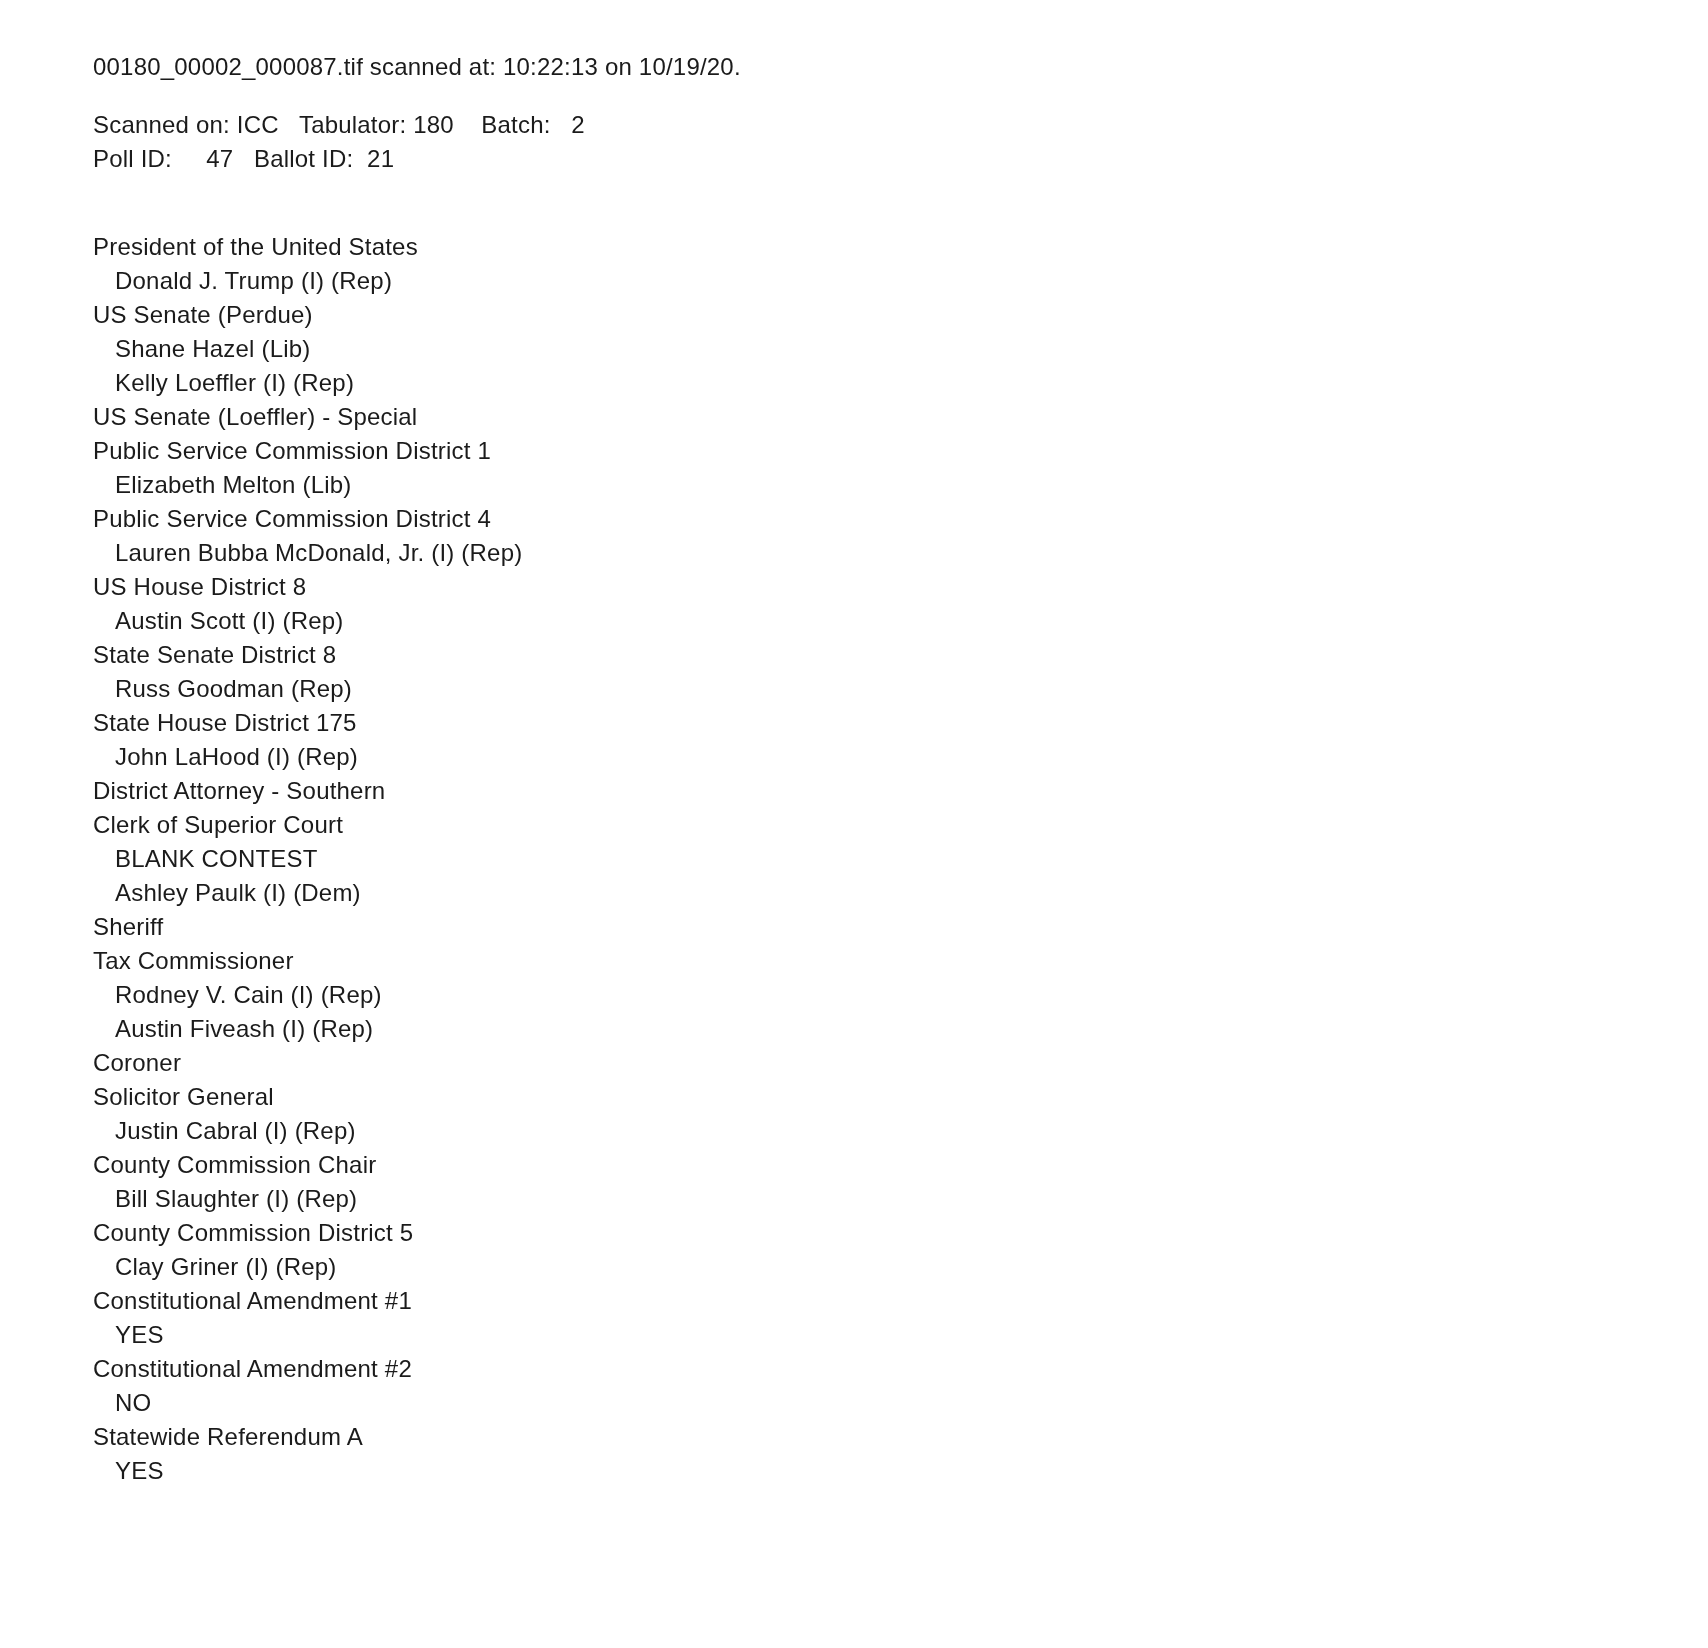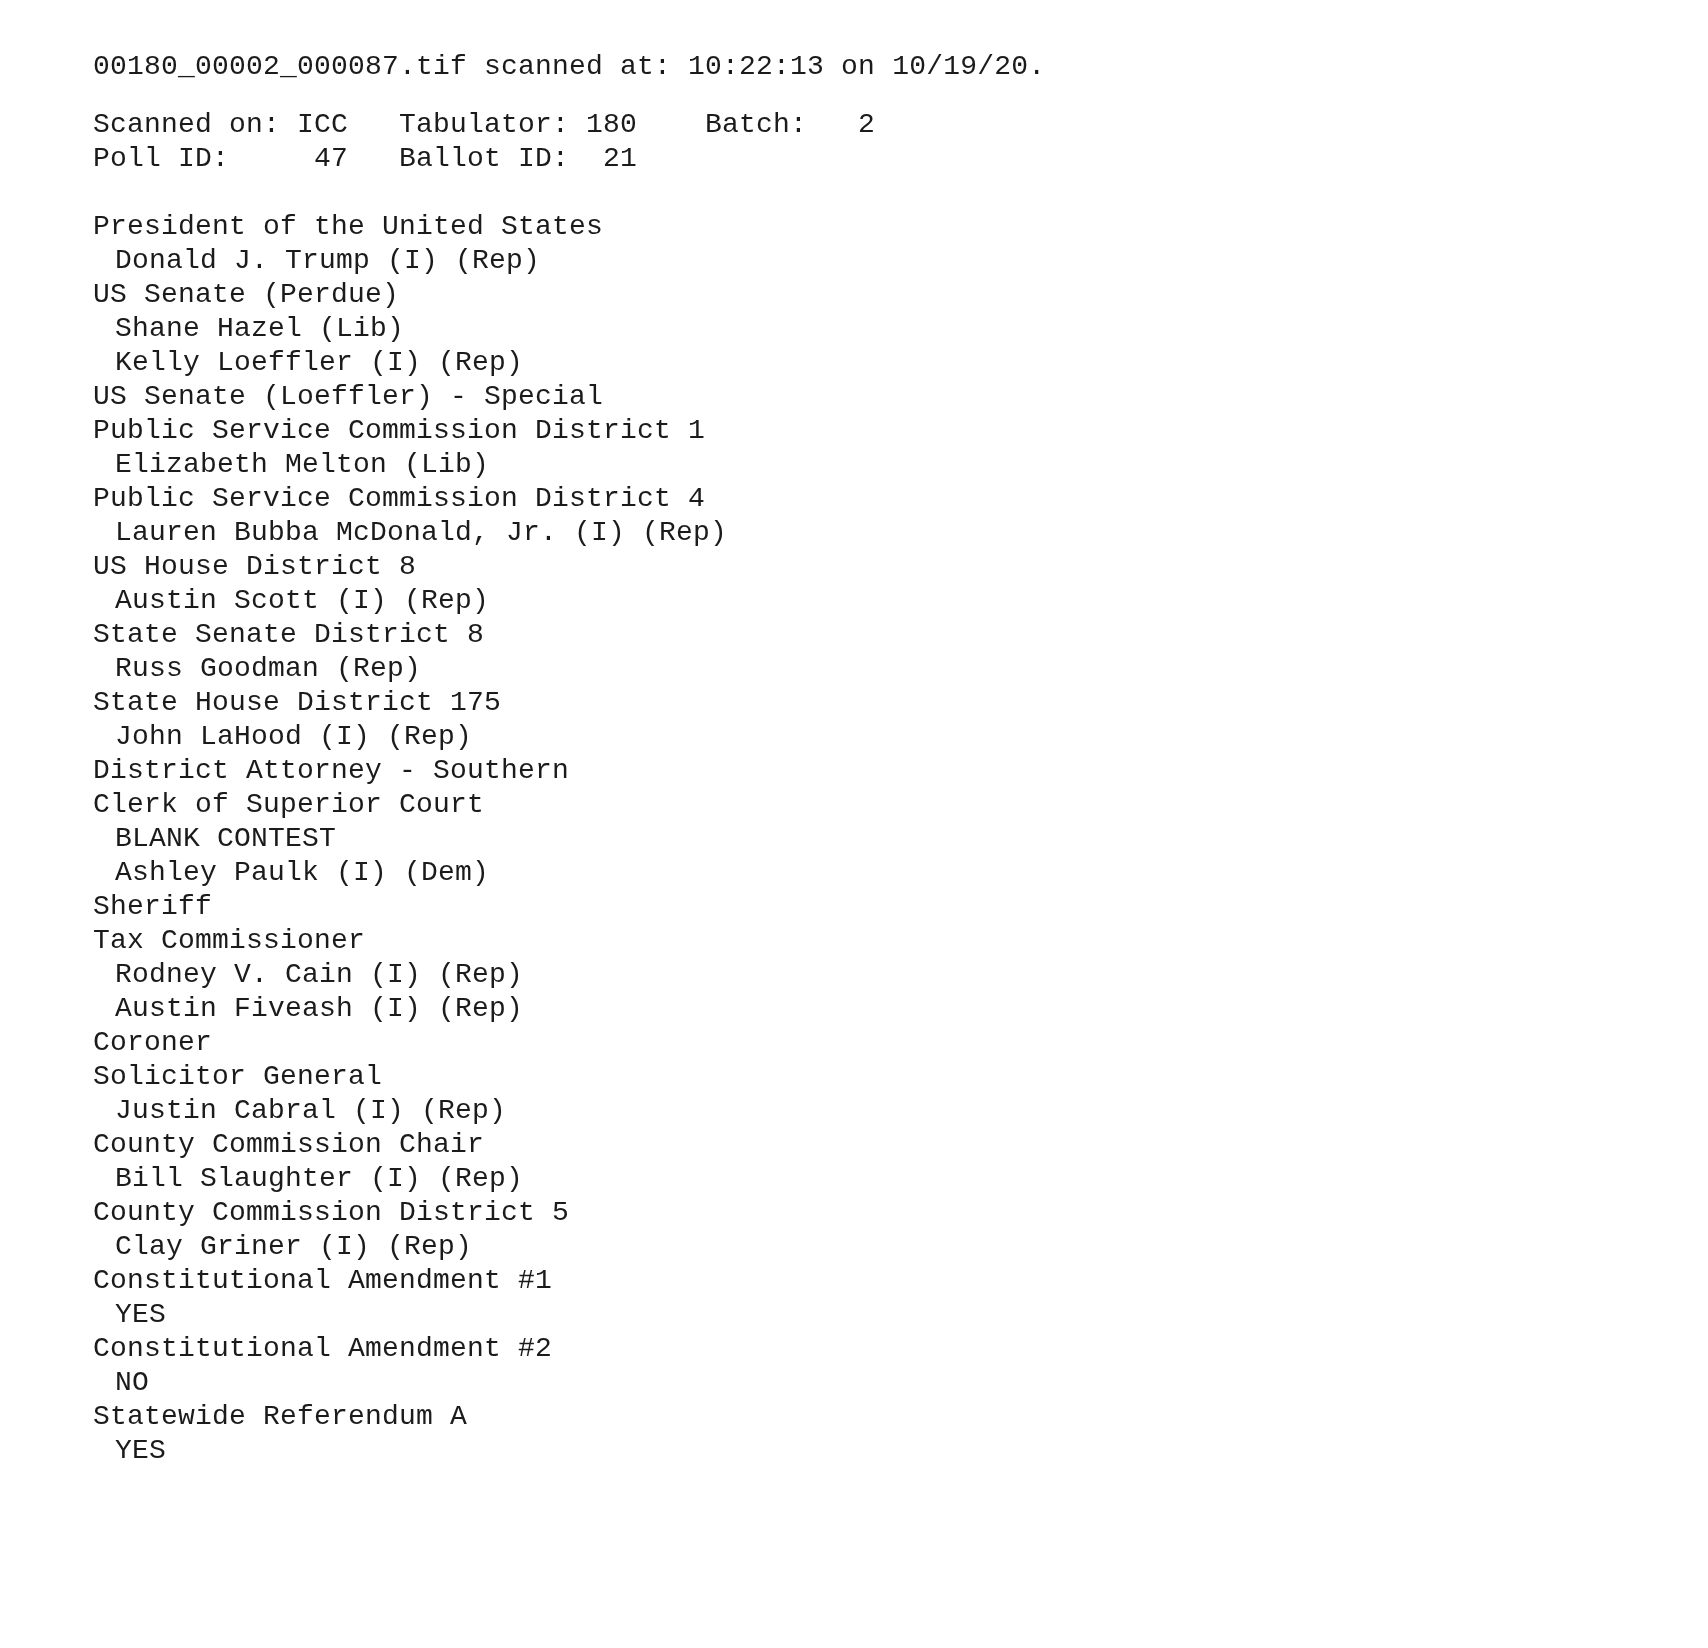--- a/index.html
+++ b/index.html
@@ -15,31 +15,30 @@
     overflow: hidden;
   }
   .page {
     box-sizing: border-box;
     width: 1708px;
     height: 1648px;
     padding: 50px 60px 0 93px;
     background: #ffffff;
   }
   .line {
-    font-size: 28px;
+    font-size: 24px;
     line-height: 34px;
     white-space: pre;
     letter-spacing: 0.2px;
-    font-family: Liberation Mono, monospace;
   }
   .scan-line {
     margin-bottom: 24px;
   }
   .meta-block {
-    margin-bottom: 34px;
+    margin-bottom: 54px;
   }
   .contest-selection {
     padding-left: 22px;
   }
 </style>
 </head>
 <body>
 
 <div class="page">
 

